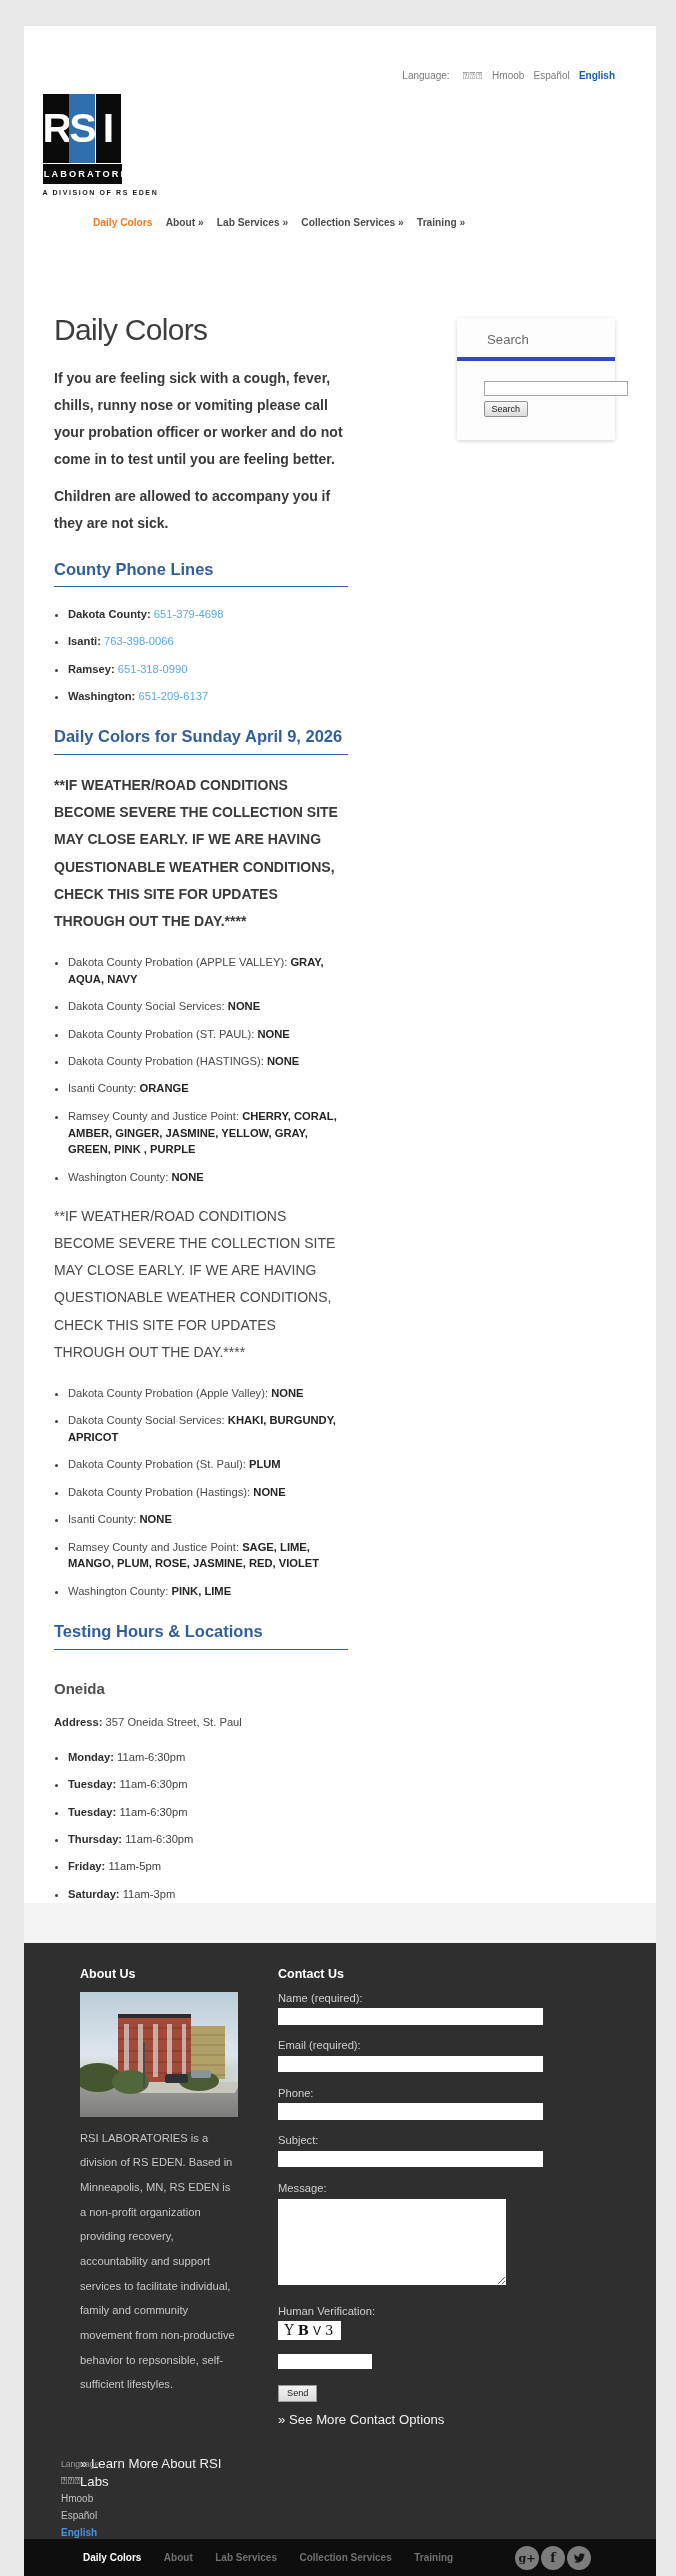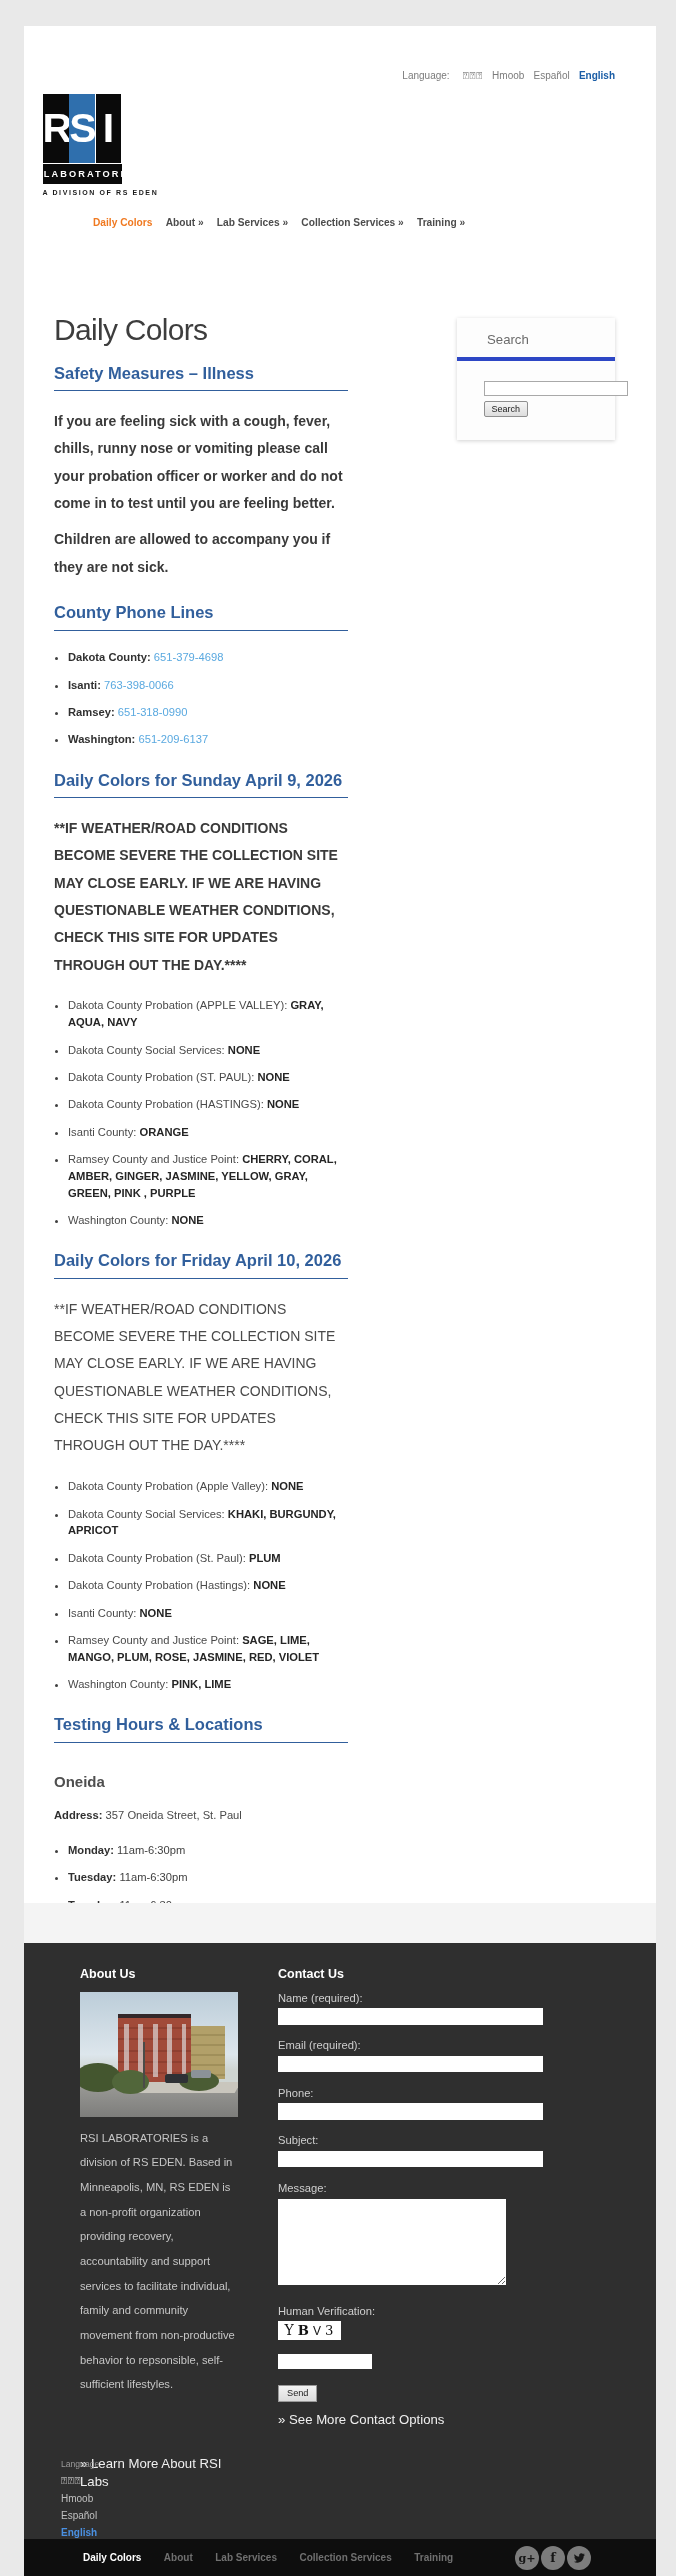--- a/index.html
+++ b/index.html
@@ -230,21 +230,20 @@
           <a class="top-nav-item">Lab Services »</a>
           <a class="top-nav-item">Collection Services »</a>
           <a class="top-nav-item">Training »</a>
         </nav>
     </header>
 
     <div class="main-row">
       <div class="main-col">
         <h1 class="page-title">Daily Colors</h1>
 
-        <h2 class="section-title first">Safety Measures – Illness</h2>
         <p class="para bold">If you are feeling sick with a cough, fever, chills, runny nose or vomiting please call your probation officer or worker and do not come in to test until you are feeling better.</p>
         <p class="para bold" style="margin-top:9.2px;">Children are allowed to accompany you if they are not sick.</p>
 
         <h2 class="section-title">County Phone Lines</h2>
         <ul class="bullets" id="county-list">
             <li><b class="countylbl">Dakota County:</b> <a class="phone">651-379-4698</a></li>
             <li><b class="countylbl">Isanti:</b> <a class="phone">763-398-0066</a></li>
             <li><b class="countylbl">Ramsey:</b> <a class="phone">651-318-0990</a></li>
             <li><b class="countylbl">Washington:</b> <a class="phone">651-209-6137</a></li>
           </ul>
@@ -254,21 +253,20 @@
         <ul class="bullets" id="thursday-list">
             <li><span class="lbl">Dakota County Probation (APPLE VALLEY):</span> <b class="val">GRAY, AQUA, NAVY</b></li>
             <li><span class="lbl">Dakota County Social Services:</span> <b class="val">NONE</b></li>
             <li><span class="lbl">Dakota County Probation (ST. PAUL):</span> <b class="val">NONE</b></li>
             <li><span class="lbl">Dakota County Probation (HASTINGS):</span> <b class="val">NONE</b></li>
             <li><span class="lbl">Isanti County:</span> <b class="val">ORANGE</b></li>
             <li><span class="lbl">Ramsey County and Justice Point:</span> <b class="val">CHERRY, CORAL, AMBER, GINGER, JASMINE, YELLOW, GRAY, GREEN, PINK , PURPLE</b></li>
             <li><span class="lbl">Washington County:</span> <b class="val">NONE</b></li>
           </ul>
 
-        <h2 class="section-title">Daily Colors for Friday April 10, 2026</h2>
         <p class="para reg">**IF WEATHER/ROAD CONDITIONS BECOME SEVERE THE COLLECTION SITE MAY CLOSE EARLY. IF WE ARE HAVING QUESTIONABLE WEATHER CONDITIONS, CHECK THIS SITE FOR UPDATES THROUGH OUT THE DAY.****</p>
         <ul class="bullets" id="friday-list">
             <li><span class="lbl">Dakota County Probation (Apple Valley):</span> <b class="val">NONE</b></li>
             <li><span class="lbl">Dakota County Social Services:</span> <b class="val">KHAKI, BURGUNDY, APRICOT</b></li>
             <li><span class="lbl">Dakota County Probation (St. Paul):</span> <b class="val">PLUM</b></li>
             <li><span class="lbl">Dakota County Probation (Hastings):</span> <b class="val">NONE</b></li>
             <li><span class="lbl">Isanti County:</span> <b class="val">NONE</b></li>
             <li><span class="lbl">Ramsey County and Justice Point:</span> <b class="val">SAGE, LIME, MANGO, PLUM, ROSE, JASMINE, RED, VIOLET</b></li>
             <li><span class="lbl">Washington County:</span> <b class="val">PINK, LIME</b></li>
           </ul>

